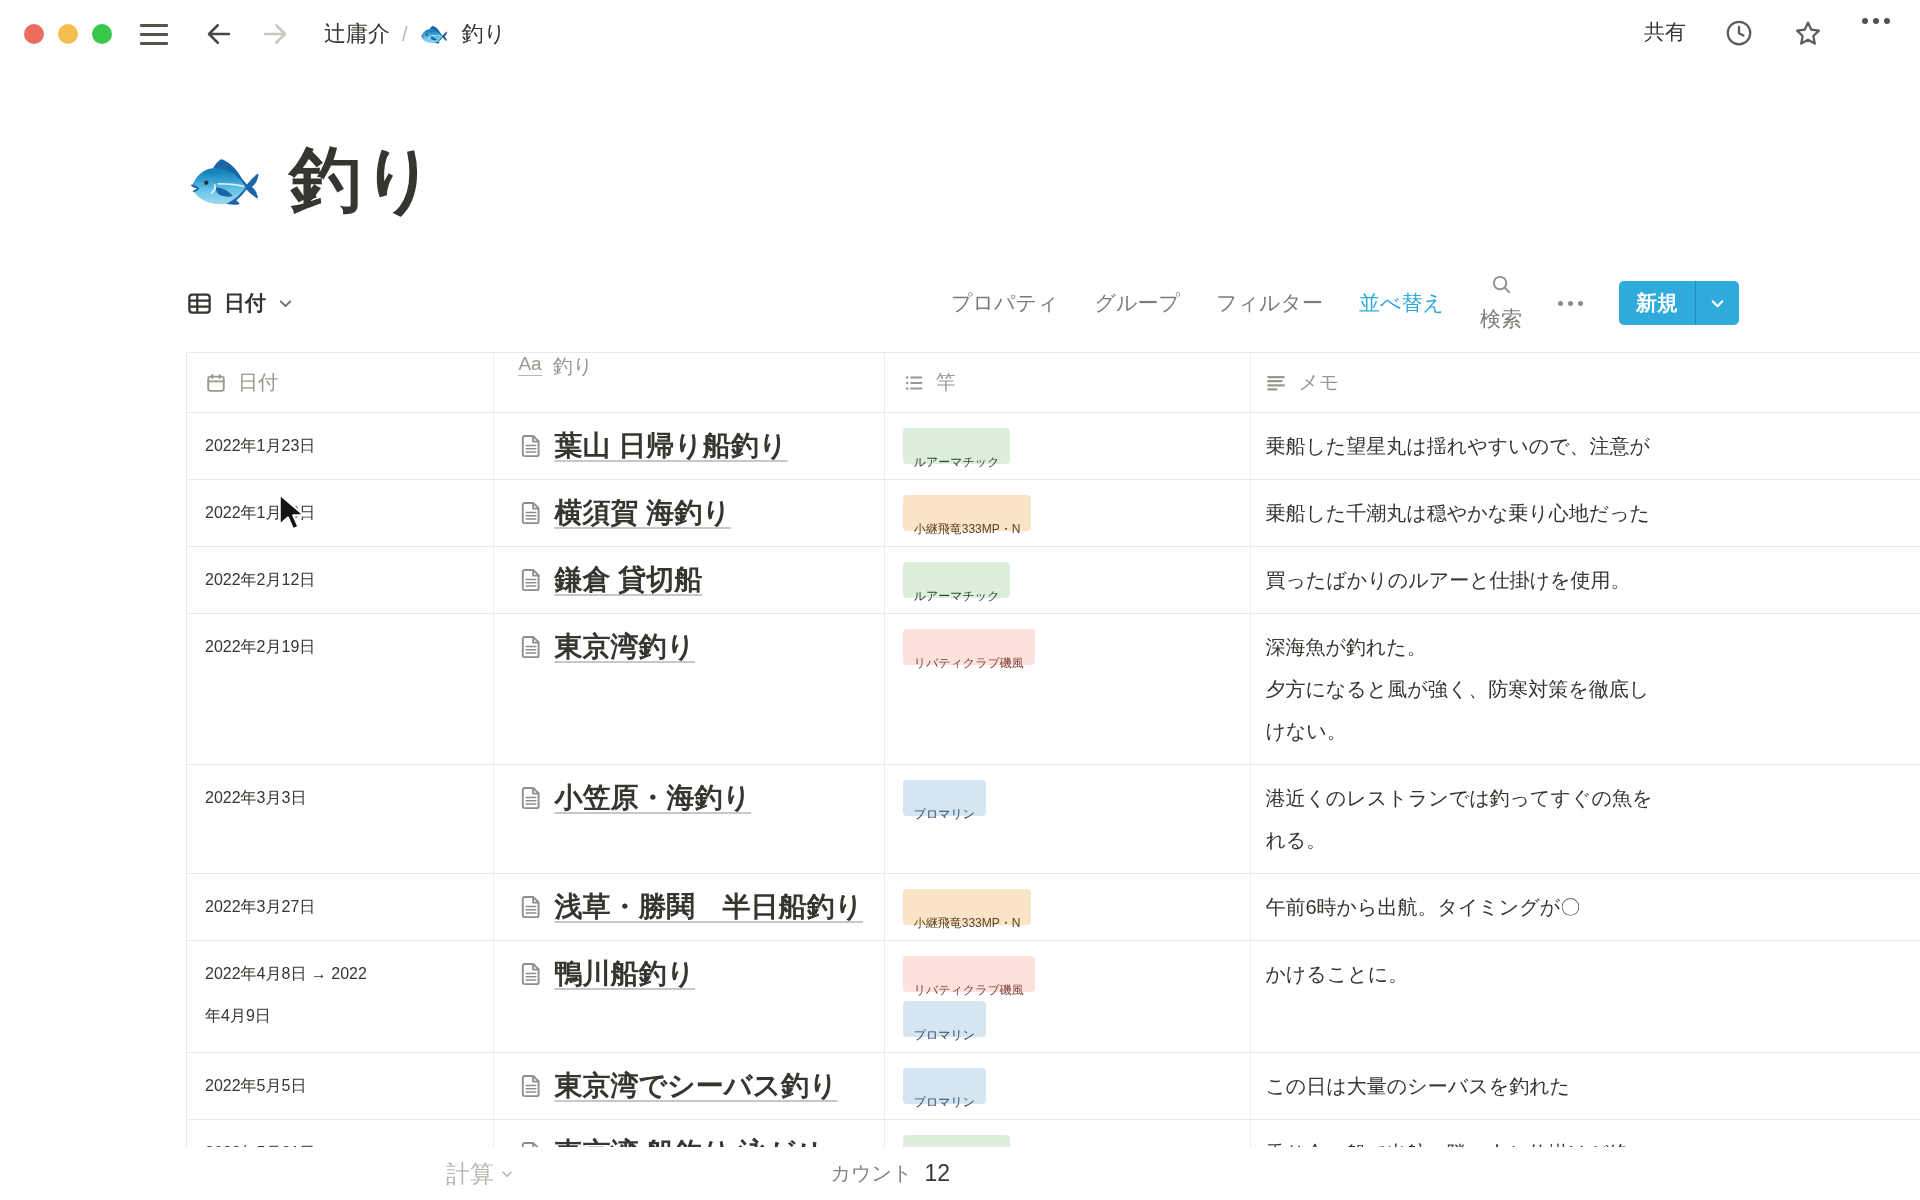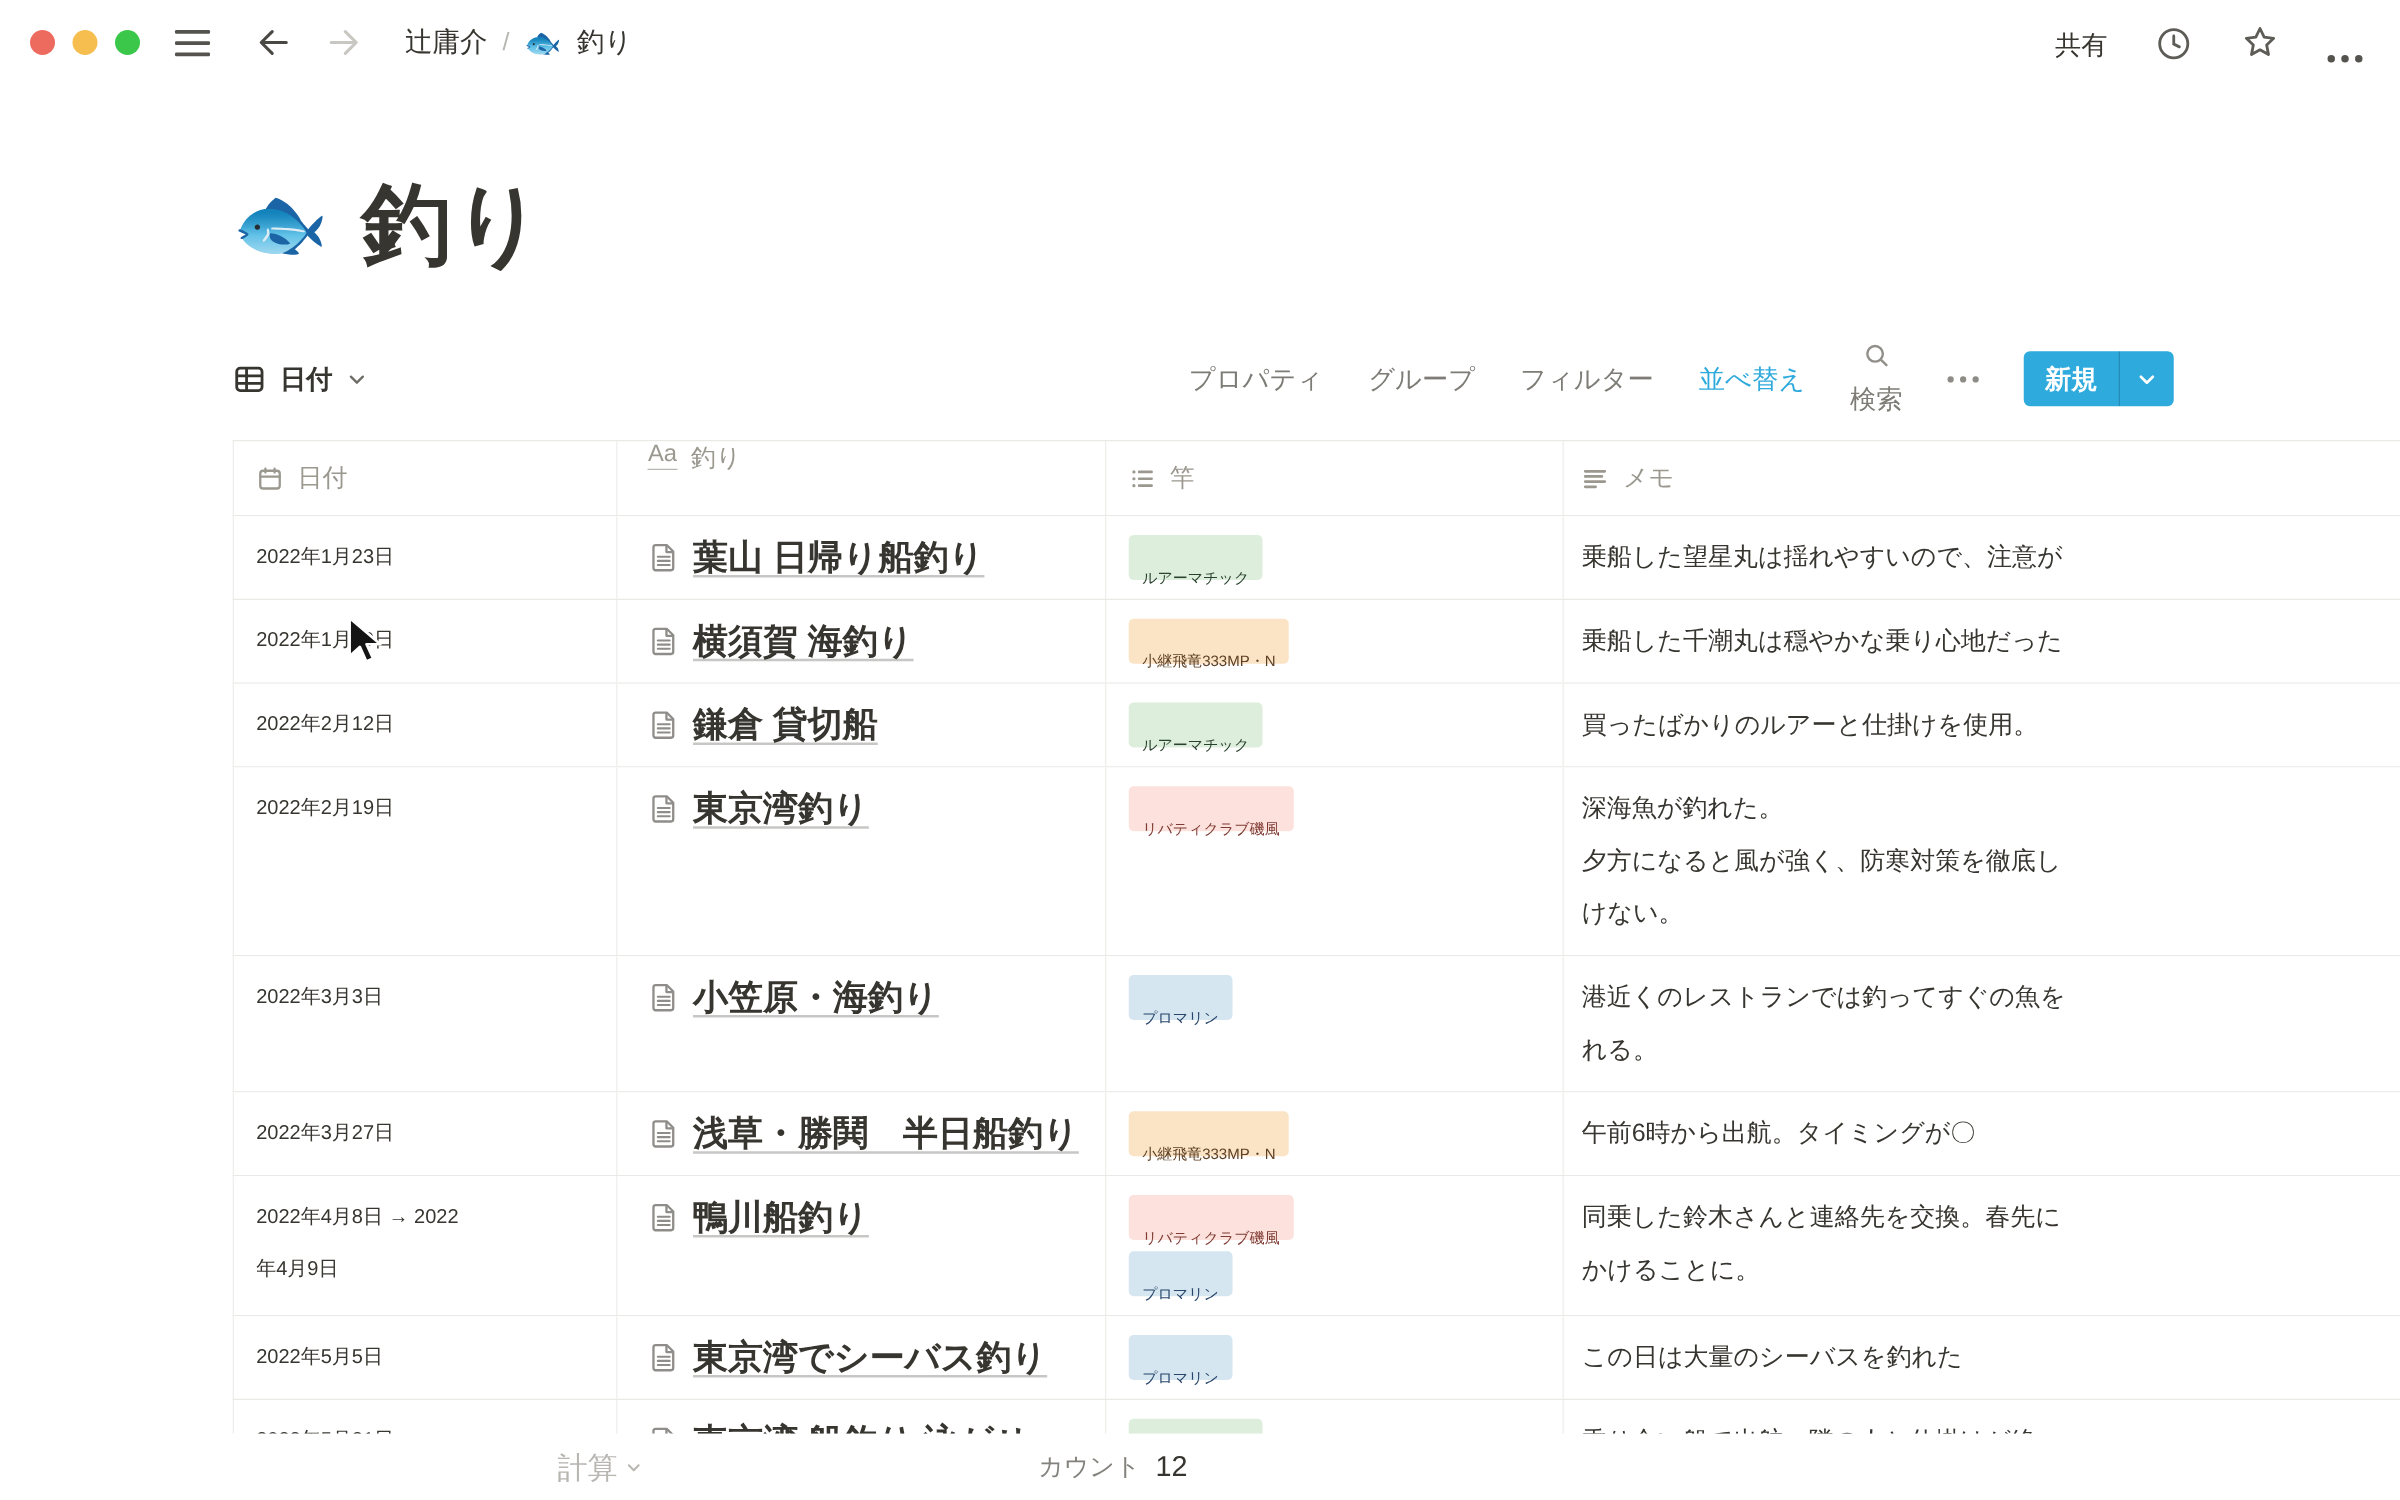--- a/index.html
+++ b/index.html
@@ -11,21 +11,21 @@
     display:flex; align-items:center; padding:0 30px 0 24px; background:#fff; }
   .traffic { display:flex; gap:14px; margin-right:28px; }
   .light { width:20px; height:20px; border-radius:50%; }
   .light.red{background:#ED6A5E;} .light.yellow{background:#F5BE4F;} .light.green{background:#3BC74A;}
   .hamburger { width:28px; display:flex; flex-direction:column; gap:6px; margin-right:36px; cursor:pointer; }
   .hamburger i { display:block; height:3px; background:#55534E; border-radius:1px; }
   .navarrow { margin-right:26px; display:flex; align-items:center; }
   .crumb { display:flex; align-items:center; gap:12px; font-size:22px; margin-left:8px; }
   .crumb .sep { color:#B9B7B2; font-size:20px; }
   .crumb .femoji { font-size:24px; }
-  .topbar-right { margin-left:auto; display:flex; align-items:flex-end; gap:38px; }
+  .topbar-right { margin-left:auto; display:flex; align-items:flex-start; gap:38px; }
   .share { font-size:21px; color:#37352F; cursor:pointer; }
 
   
   .pagehead { position:absolute; left:186px; top:132px; display:flex; align-items:center; gap:26px; }
   .page-emoji { font-size:62px; line-height:1; }
   .page-title { font-size:72px; font-weight:700; letter-spacing:1px; color:#37352F; }
 
   
   .viewbar { position:absolute; left:186px; top:280px; height:46px; display:flex; align-items:center; gap:11px; }
   .view-label { font-size:21px; font-weight:700; color:#37352F; }
@@ -324,21 +324,20 @@
             <path d="M14 3.2V8h4.6" stroke="#8F8D89" stroke-width="1.7" fill="none" stroke-linejoin="round"></path>
             <path d="M7.6 11.5h8.8 M7.6 14.5h8.8 M7.6 17.5h8.8" stroke="#8F8D89" stroke-width="1.5" stroke-linecap="round"></path>
           </svg>
           <span class="title-link">鴨川船釣り</span>
         </div>
         <div class="cell c3 tags">
           <span class="tag" style="background: rgb(252, 225, 220); color: rgb(126, 59, 51);">リバティクラブ磯風</span>
           <span class="tag" style="background: rgb(214, 230, 240); color: rgb(40, 70, 106);">プロマリン</span>
         </div>
         <div class="cell c4">
-          <div class="memo-line">同乗した鈴木さんと連絡先を交換。春先に</div>
           <div class="memo-line">かけることに。</div>
         </div>
       </div>
       <div class="row">
         <div class="cell c1">
           <div class="line">2022年5月5日</div>
         </div>
         <div class="cell c2">
           <svg class="pg" width="26" height="26" viewBox="0 0 24 24">
             <path d="M6 2.8h8.2L19 7.6v12.2a1.6 1.6 0 0 1-1.6 1.6H6a1.6 1.6 0 0 1-1.6-1.6V4.4A1.6 1.6 0 0 1 6 2.8Z" stroke="#8F8D89" stroke-width="1.7" fill="none" stroke-linejoin="round"></path>

